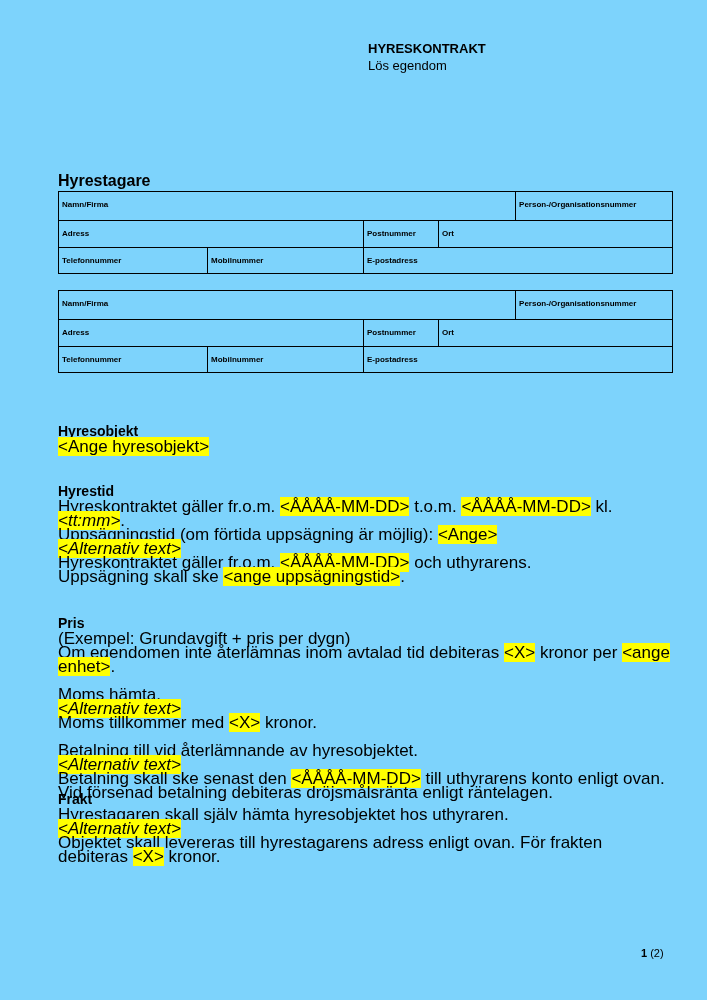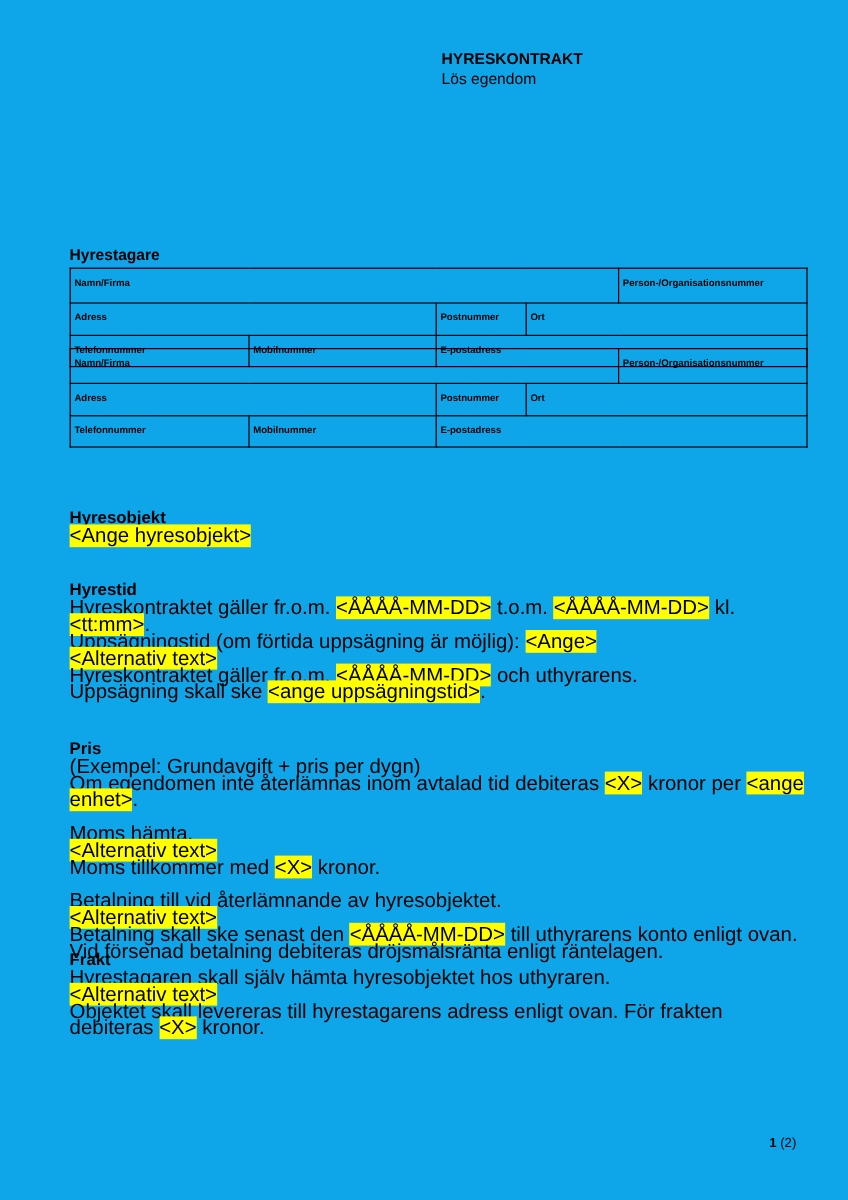--- a/index.html
+++ b/index.html
@@ -1,37 +1,37 @@
 <!DOCTYPE html>
 <html><head>
 <meta charset="utf-8">
 <style>
   html, body { margin:0; padding:0; background:#ffffff; }
   .page {
-    position:relative; width:707px; height:1000px; background:#0ea5e9;
+    position:relative; width:707px; height:1000px; background:#7dd3fc;
     font-family:"Liberation Sans", sans-serif; color:#000; overflow:hidden;
   }
   .doc-title { position:absolute; left:368px; top:41px; font-size:13px; font-weight:700; line-height:15px; }
   .doc-subtitle { position:absolute; left:368px; top:58px; font-size:13px; line-height:15px; }
 
   .party { position:absolute; left:58px; width:614px; }
-  .party-heading { font-size:13px; font-weight:700; line-height:13px; margin-bottom:4px;margin-top:32px; }
+  .party-heading { font-size:16px; font-weight:700; line-height:13px; margin-bottom:4px; }
   table.party-table { border-collapse:collapse; table-layout:fixed; width:614px; }
   table.party-table td { border:1px solid #000; vertical-align:top; padding:1px 0 0 3px; overflow:hidden; }
   tr.r1 td { height:27px; }
   tr.r2 td { height:25px; }
   tr.r3 td { height:24px; }
   .lbl { font-size:8px; line-height:10px; color:#000; white-space:nowrap;font-weight:bold; }
 
   .sec { position:absolute; left:58px; width:614px; }
   .sec-heading { font-size:14px; font-weight:700; line-height:17px; }
   .line { font-size:17px; line-height:14px; }
   .spacer { height:14px; }
   .hl { background:#ffff00; }
-  .italic { }
+  .italic { font-style:italic; }
 
   .footer-pagenum { position:absolute; left:641px; top:947px; font-size:11px; line-height:13px; }
   .footer-pagenum .num { font-weight:700; }
   .footer-pagenum .tot { margin-left:3px; }
 </style>
 </head>
 <body>
 
 <div class="page">
 

